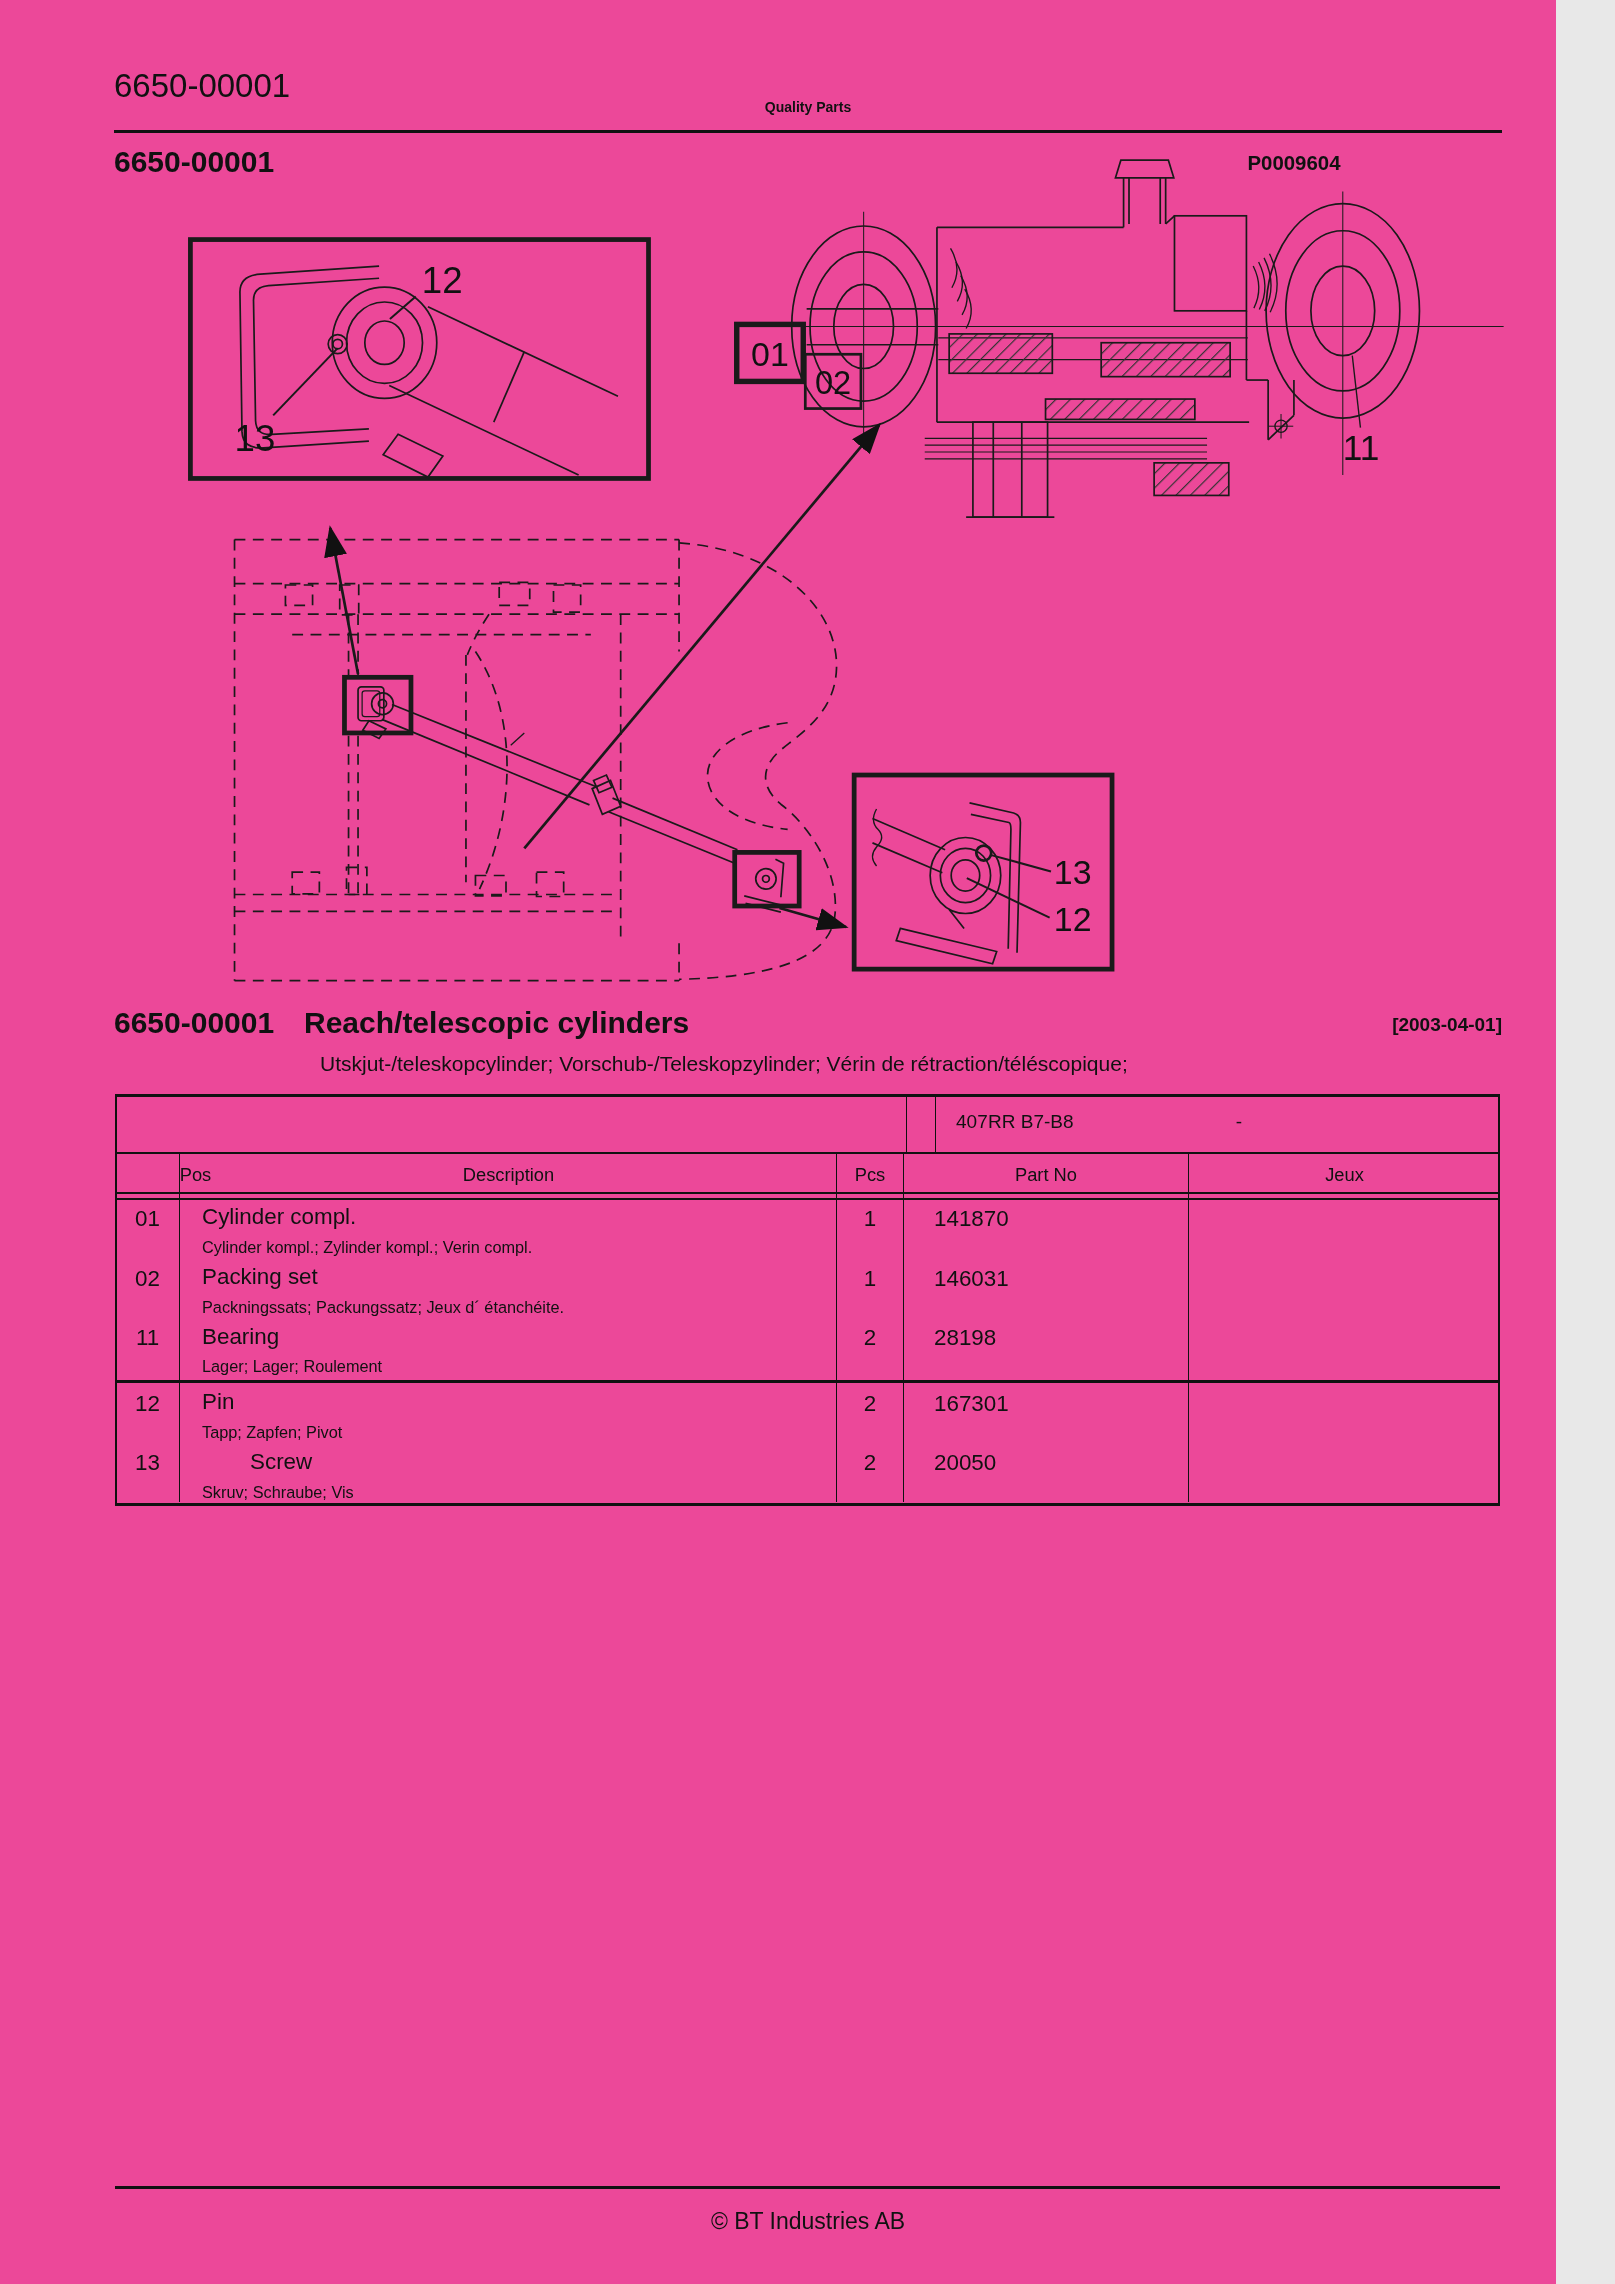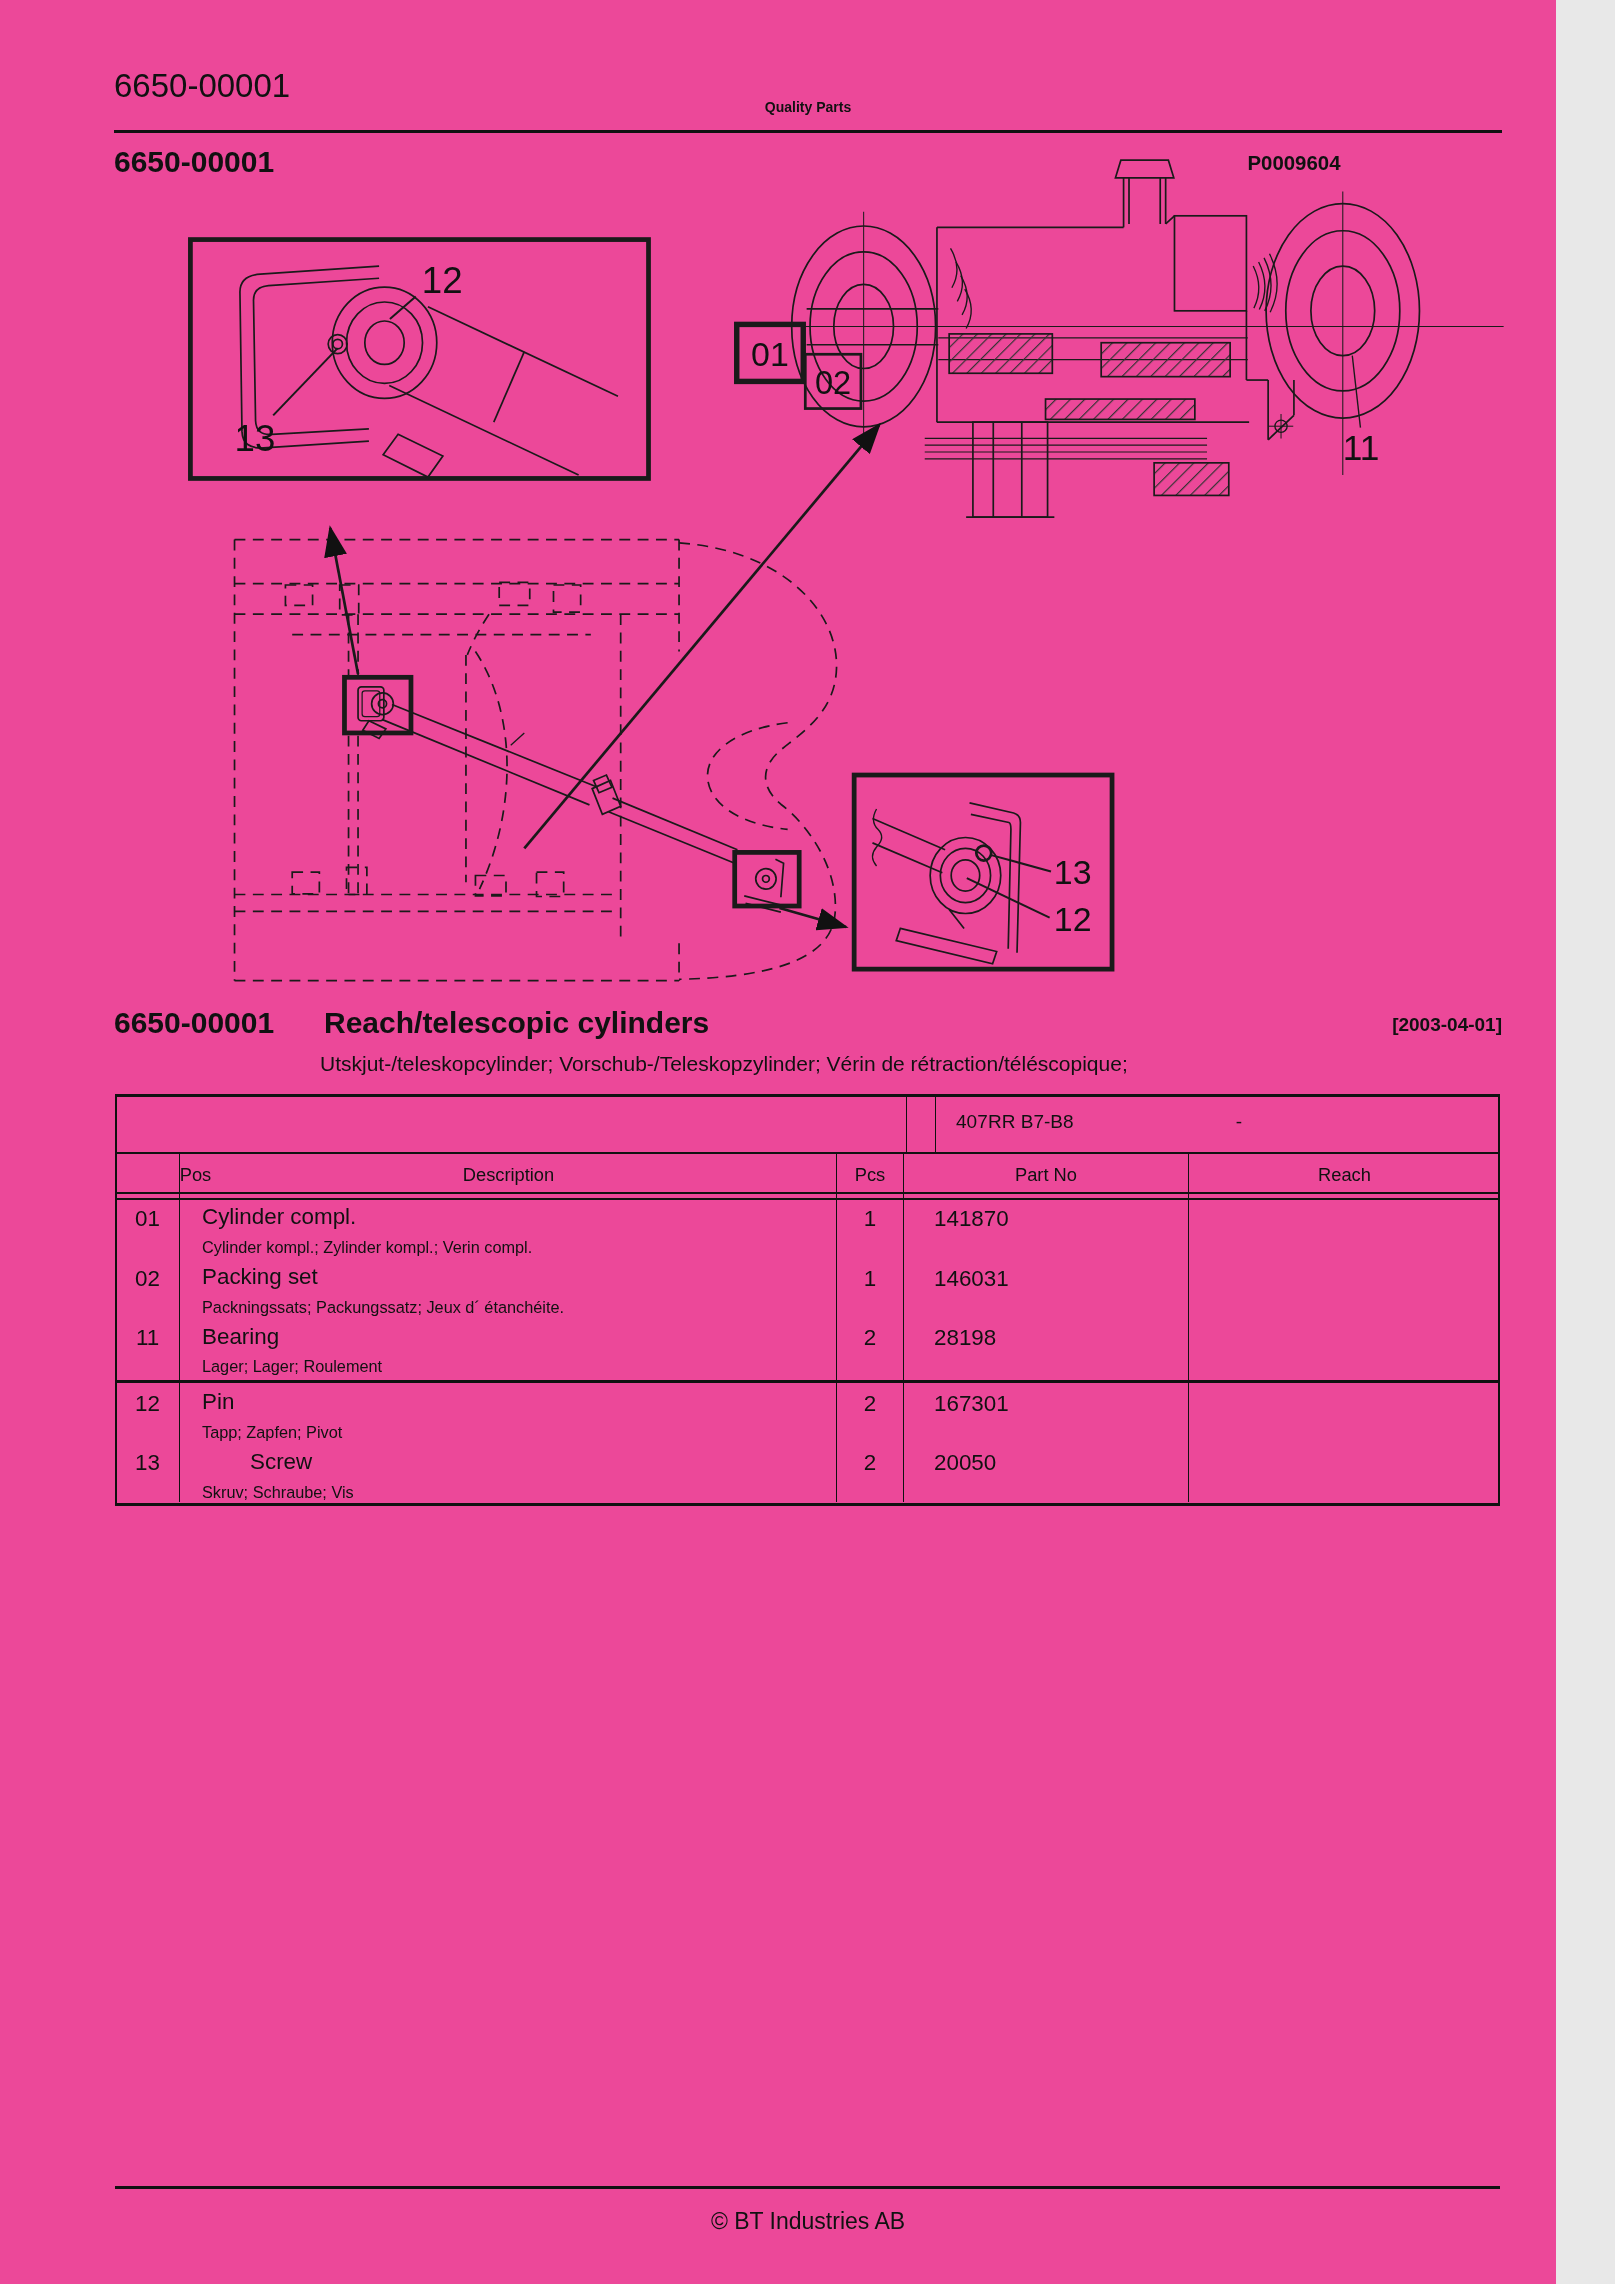--- a/index.html
+++ b/index.html
@@ -212,21 +212,21 @@
     <text x="651" y="432" font-size="54" text-anchor="middle">12</text>
     <text x="375" y="664" font-size="54" text-anchor="middle">13</text>
     <text x="1134" y="539" font-size="50" text-anchor="middle">01</text>
     <text x="1227" y="580" font-size="48" text-anchor="middle">02</text>
     <text x="2005" y="678" font-size="52" text-anchor="middle">11</text>
     <text x="1580" y="1302" font-size="50" text-anchor="middle">13</text>
     <text x="1580" y="1372" font-size="50" text-anchor="middle">12</text>
   </svg>
 
   <div class="abs b" style="left:114px;top:1006px;font-size:30px;">6650-00001</div>
-  <div class="abs b" style="left:324px;top:1006px;font-size:30px;">Reach/telescopic cylinders</div>
+  <div class="abs b" style="left:304px;top:1006px;font-size:30px;">Reach/telescopic cylinders</div>
   <div class="abs b" style="left:1086px;top:1014px;width:416px;text-align:right;font-size:19px;">[2003-04-01]</div>
   <div class="abs" style="left:320px;top:1052px;font-size:21px;">Utskjut-/teleskopcylinder; Vorschub-/Teleskopzylinder; Vérin de rétraction/téléscopique;</div>
 
   <div>
 
     <div class="rule" style="left:115px;top:1094px;width:1385px;height:3.4px;"></div>
     <div class="rule" style="left:115px;top:1152px;width:1385px;height:2px;"></div>
     <div class="rule" style="left:115px;top:1192px;width:1385px;height:2px;"></div>
     <div class="rule" style="left:115px;top:1198px;width:1385px;height:2px;"></div>
     <div class="rule" style="left:115px;top:1380px;width:1385px;height:3.4px;"></div>
@@ -242,21 +242,21 @@
     <div class="rule" style="left:1188px;top:1154px;width:1.4px;height:348px;"></div>
 
     <div class="tcell" style="left:956px;top:1111px;font-size:19px;">407</div>
     <div class="tcell" style="left:988px;top:1111px;font-size:19px;text-align:center;">RR B7-B8</div>
     <div class="tcell" style="left:1195px;top:1111px;width:88px;text-align:center;font-size:19px;">-</div>
 
     <div class="tcell hdr" style="left:115px;top:1164px;width:65px;text-align:center;padding-left:48px;">Pos</div>
     <div class="tcell hdr" style="left:181px;top:1164px;width:655px;text-align:center;">Description</div>
     <div class="tcell hdr" style="left:837px;top:1164px;width:66px;text-align:center;">Pcs</div>
     <div class="tcell hdr" style="left:904px;top:1164px;width:284px;text-align:center;">Part No</div>
-    <div class="tcell hdr" style="left:1190px;top:1164px;width:309px;text-align:center;">Reach</div>
+    <div class="tcell hdr" style="left:1190px;top:1164px;width:309px;text-align:center;">Jeux</div>
 
     <div>
       <div class="tcell rowmain" style="left:115px;top:1206px;width:65px;text-align:center;">01</div>
       <div class="tcell rowmain" style="left:202px;top:1204px;">Cylinder compl.</div>
       <div class="tcell rowsub" style="left:202px;top:1238px;text-align:center;">Cylinder kompl.; Zylinder kompl.; Verin compl.</div>
       <div class="tcell rowmain" style="left:837px;top:1206px;width:66px;text-align:center;">1</div>
       <div class="tcell rowmain" style="left:934px;top:1206px;">141870</div>
       <div class="tcell rowmain" style="left:1195px;top:1206px;"></div>
     </div>
 

